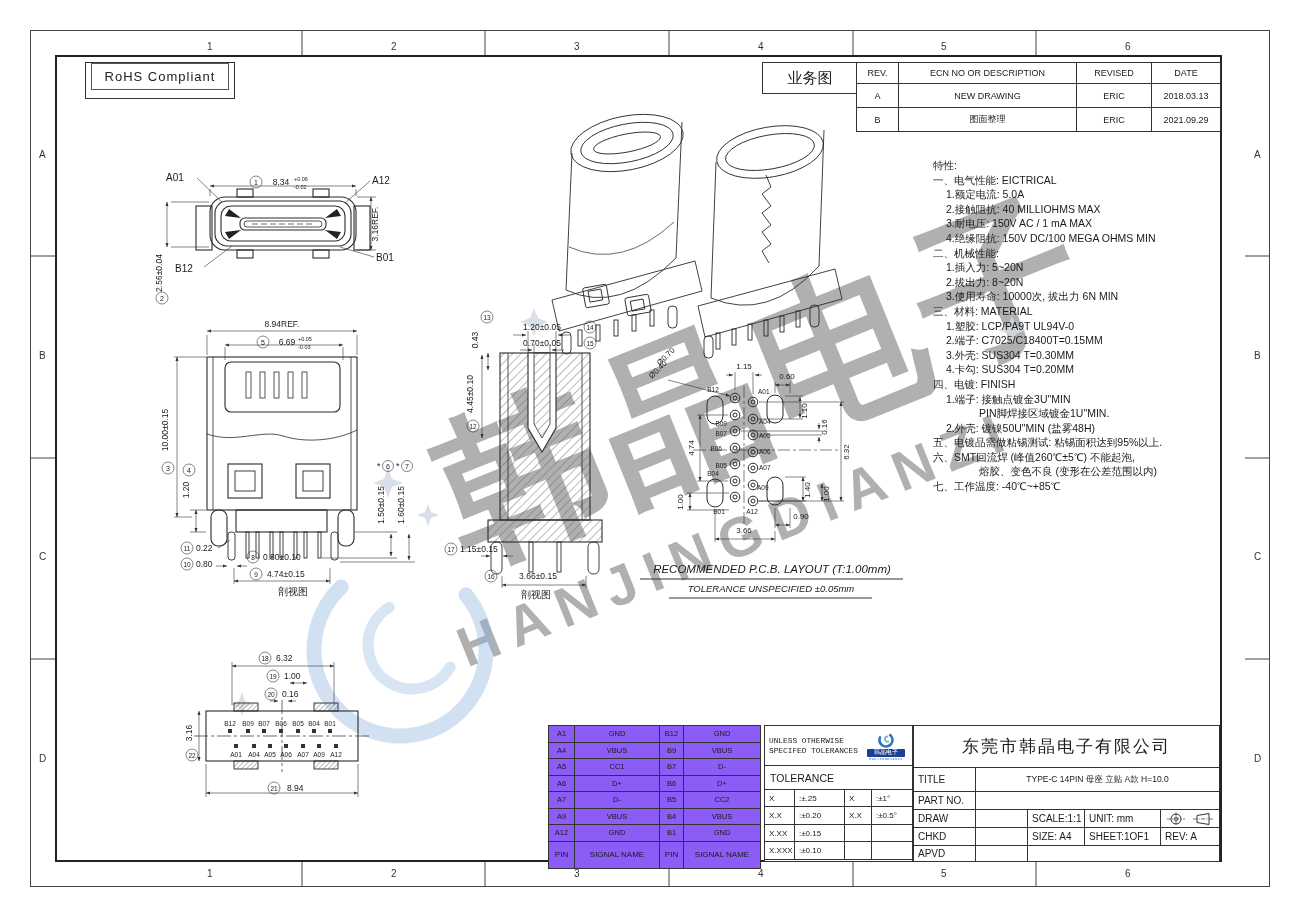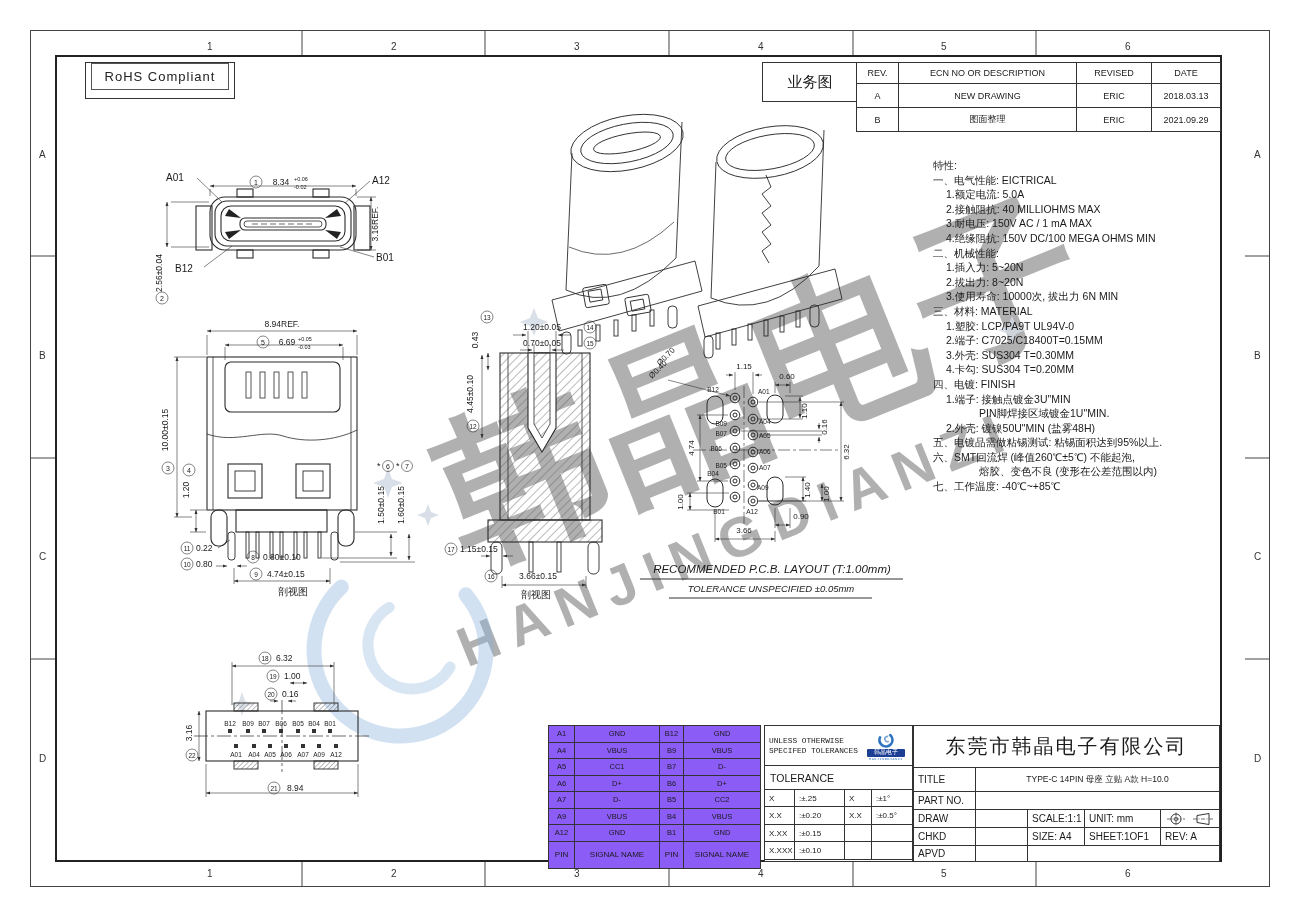--- a/index.html
+++ b/index.html
@@ -9,21 +9,21 @@
   
   .frame-outer{left:30px;top:30px;width:1240px;height:857px;border:1px solid #444;box-sizing:border-box;}
   .frame-inner{left:55px;top:55px;width:1167px;height:807px;border:2px solid #222;box-sizing:border-box;}
   .coord{position:absolute;font-size:10px;color:#333;}
   
   .rohs{left:85px;top:62px;width:150px;height:37px;border:1.6px solid #333;box-sizing:border-box;
         display:flex;align-items:flex-start;justify-content:center;background:#fff;}
   .rohs-in{width:136px;height:25px;border:1px solid #555;display:flex;align-items:center;justify-content:center;
            font-size:13px;letter-spacing:1px;color:#222;}
   
-  .rev-label{left:762px;top:62px;width:96px;height:40px;border:1.4px solid #333;box-sizing:border-box;
+  .rev-label{left:762px;top:62px;width:96px;height:32px;border:1.4px solid #333;box-sizing:border-box;
              display:flex;align-items:center;justify-content:center;font-size:15px;background:#fff;}
   table.rev{position:absolute;left:856px;top:62px;border-collapse:collapse;background:#fff;table-layout:fixed;}
   table.rev td{border:1px solid #333;font-size:9px;text-align:center;padding:0;height:20px;overflow:hidden;}
   
   .specs{left:933px;top:158px;width:295px;font-size:10.5px;line-height:14.6px;white-space:nowrap;}
   .specs .ind1{padding-left:13px;}
   .specs .ind2{padding-left:46px;}
   
   table.pins{position:absolute;left:548px;top:725px;border-collapse:collapse;background:#8b5cf6;table-layout:fixed;}
   table.pins td{border:1px solid #333;font-size:7.5px;text-align:center;padding:0;height:15.5px;overflow:hidden;}
@@ -40,21 +40,21 @@
   .tol-grid{display:grid;grid-template-columns:30px 50px 27px 40px;}
   .tol-grid div{border-right:1px solid #333;border-bottom:1px solid #333;height:17.4px;line-height:17.4px;
                 font-size:8px;padding-left:4px;box-sizing:border-box;overflow:hidden;}
   .tol-grid div:nth-child(4n){border-right:none;}
   
   .tb{left:913px;top:725px;width:307px;height:137px;border:1.4px solid #333;box-sizing:border-box;background:#fff;
       display:grid;grid-template-columns:62px 52px 57px 76px 58px;grid-template-rows:42px 24px 18px 18px 18px 15px;}
   .tb > div{border-right:1px solid #333;border-bottom:1px solid #333;box-sizing:border-box;
             font-size:10px;display:flex;align-items:center;padding-left:4px;overflow:hidden;}
   .tb .noR{border-right:none;} .tb .noB{border-bottom:none;}
-  .tb .company{grid-column:1 / 6;justify-content:center;font-size:20px;padding-left:0;
+  .tb .company{grid-column:1 / 6;justify-content:center;font-size:17px;padding-left:0;
                font-family:"Liberation Serif", serif;letter-spacing:2px;}
   .tb .span25{grid-column:2 / 6;}
   .tb .titleval{justify-content:center;font-weight:normal;font-size:8.5px;padding-left:0;text-align:center;}
   .tb .cust{grid-column:3 / 5;justify-content:center;margin-top:32px;}
   .tb .ctr{justify-content:center;padding-left:0;}
   svg text{fill:#1a1a1a;}
 </style>
 </head>
 <body>
 

